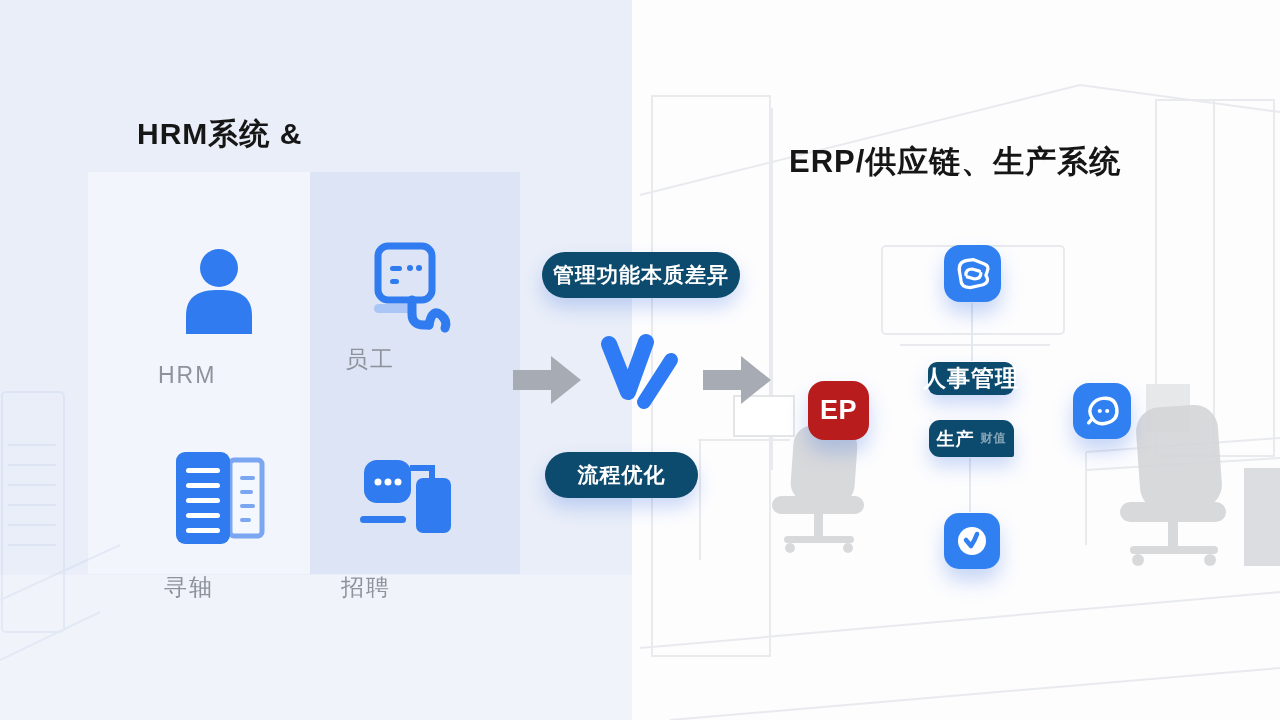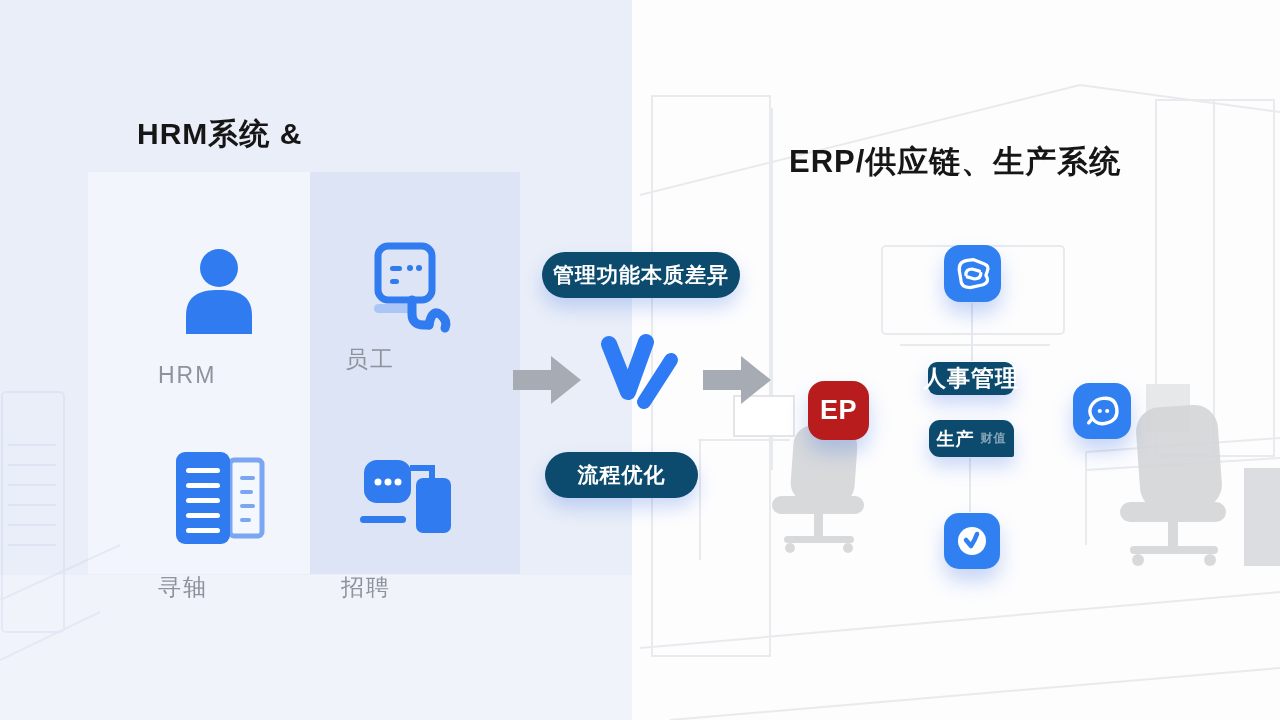--- a/index.html
+++ b/index.html
@@ -146,21 +146,21 @@
     <rect x="68" y="54" width="15" height="4" rx="2" fill="#7aa6f2"></rect>
     <rect x="68" y="68" width="11" height="4" rx="2" fill="#7aa6f2"></rect>
     <rect x="4" y="2" width="54" height="92" rx="9" fill="#2f7bef"></rect>
     <rect x="14" y="18" width="34" height="5" rx="2.5" fill="#fff"></rect>
     <rect x="14" y="33" width="34" height="5" rx="2.5" fill="#fff"></rect>
     <rect x="14" y="48" width="34" height="5" rx="2.5" fill="#fff"></rect>
     <rect x="14" y="63" width="34" height="5" rx="2.5" fill="#fff"></rect>
     <rect x="14" y="78" width="34" height="5" rx="2.5" fill="#fff"></rect>
   </svg>
 </div>
-<div class="abs icon-label" style="left:158px;top:572px;">寻轴</div>
+<div class="abs icon-label" style="left:164px;top:572px;">寻轴</div>
 
 <div class="abs" style="left:360px;top:452px;">
   <svg width="95" height="88">
     <path d="M50 16 H72 V30" fill="none" stroke="#2f7bef" stroke-width="6"></path>
     <rect x="4" y="8" width="47" height="43" rx="13" fill="#2f7bef"></rect>
     <circle cx="18" cy="30" r="3.5" fill="#fff"></circle>
       <circle cx="28" cy="30" r="3.5" fill="#fff"></circle>
       <circle cx="38" cy="30" r="3.5" fill="#fff"></circle>
     <rect x="56" y="26" width="35" height="55" rx="7" fill="#2f7bef"></rect>
     <rect x="0" y="64" width="46" height="7" rx="3.5" fill="#2f7bef"></rect>

